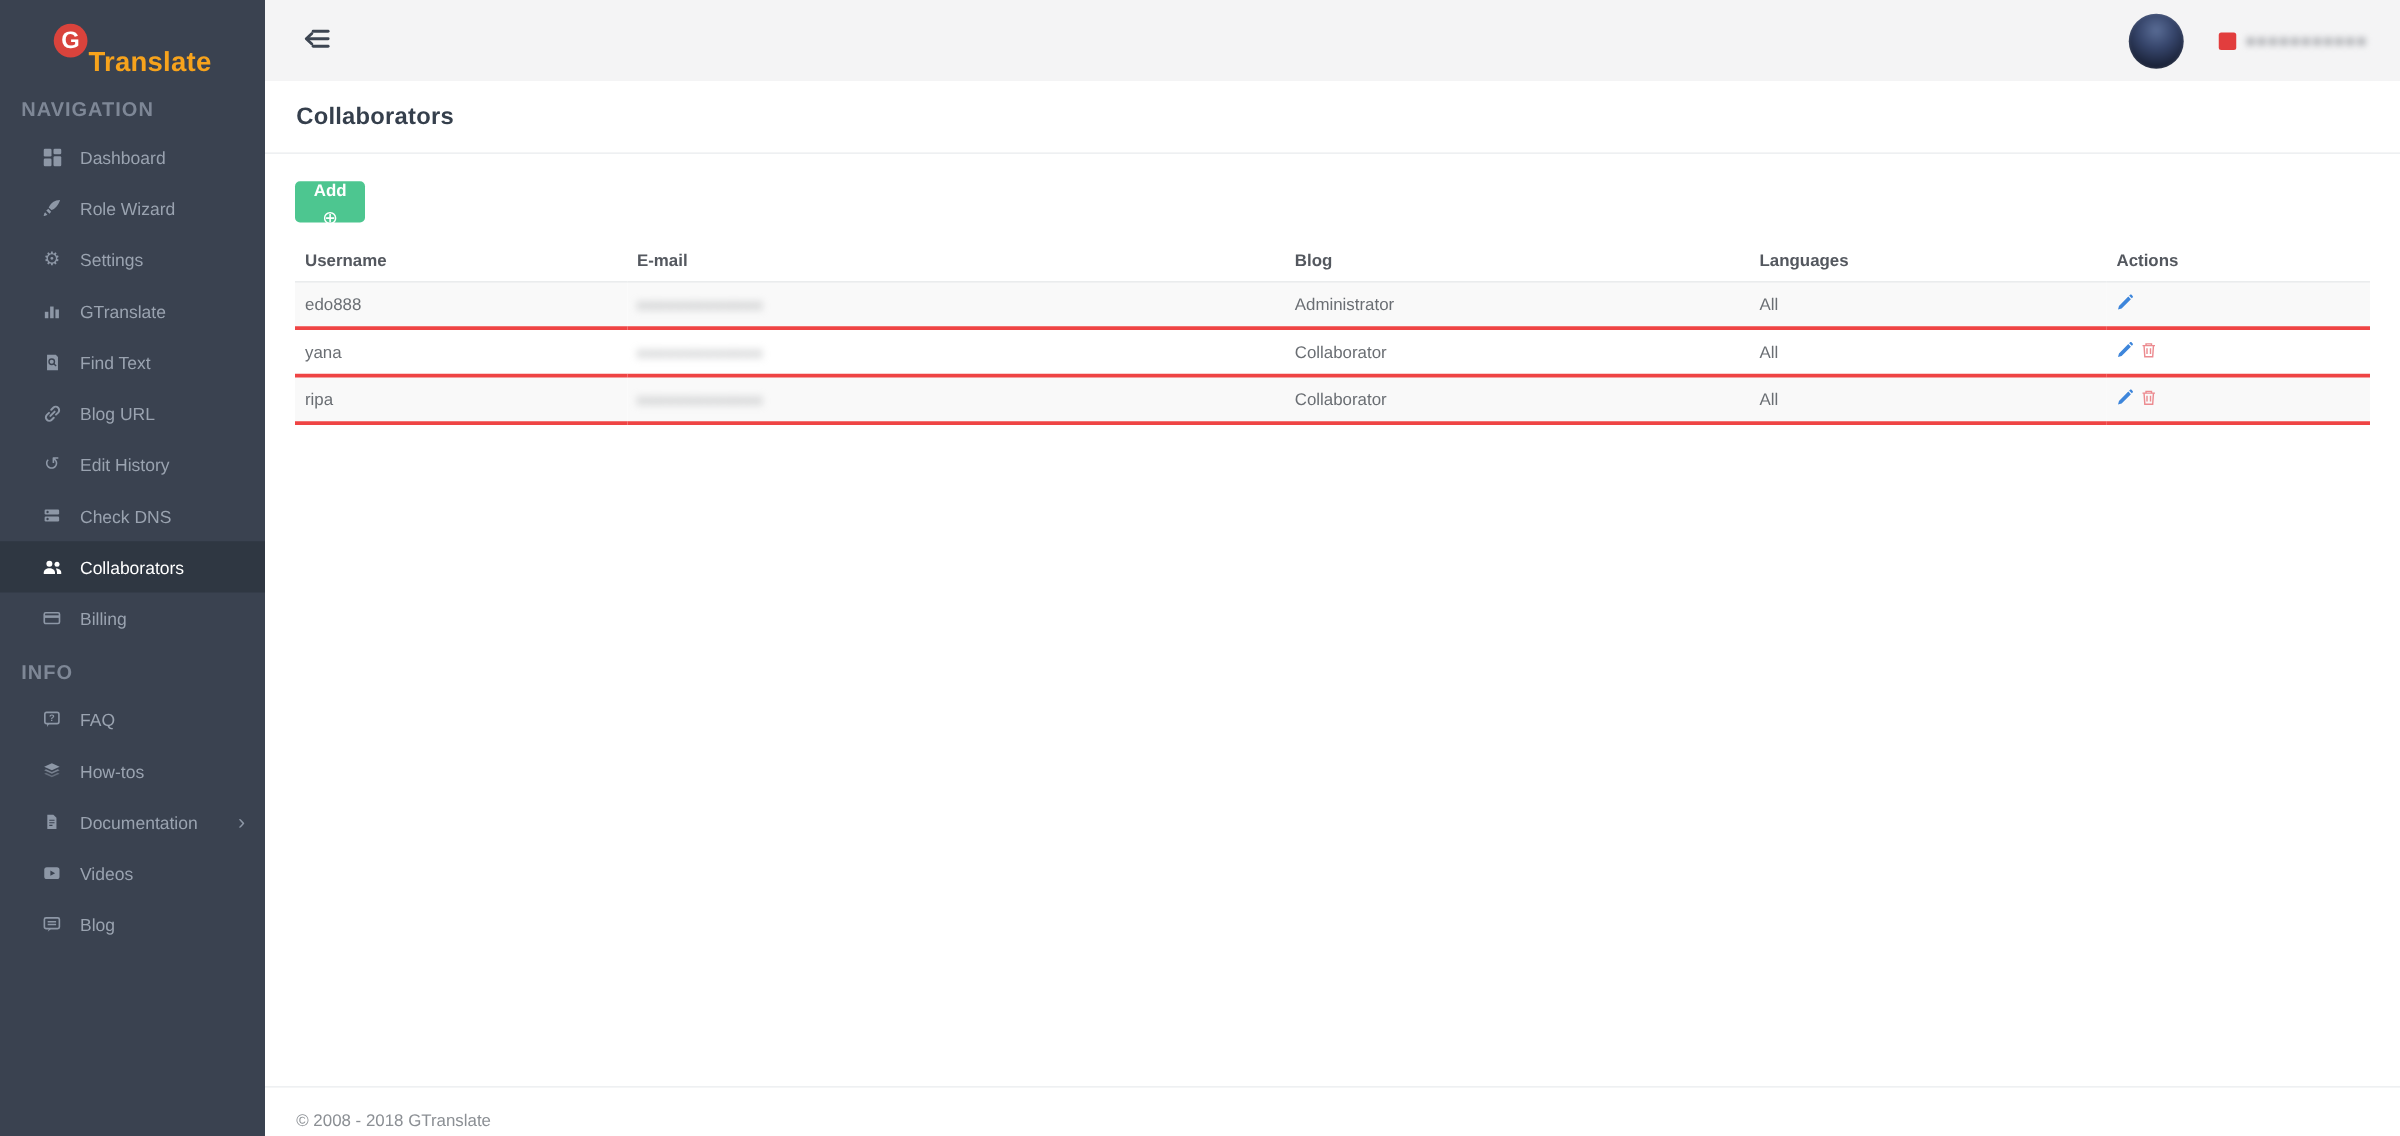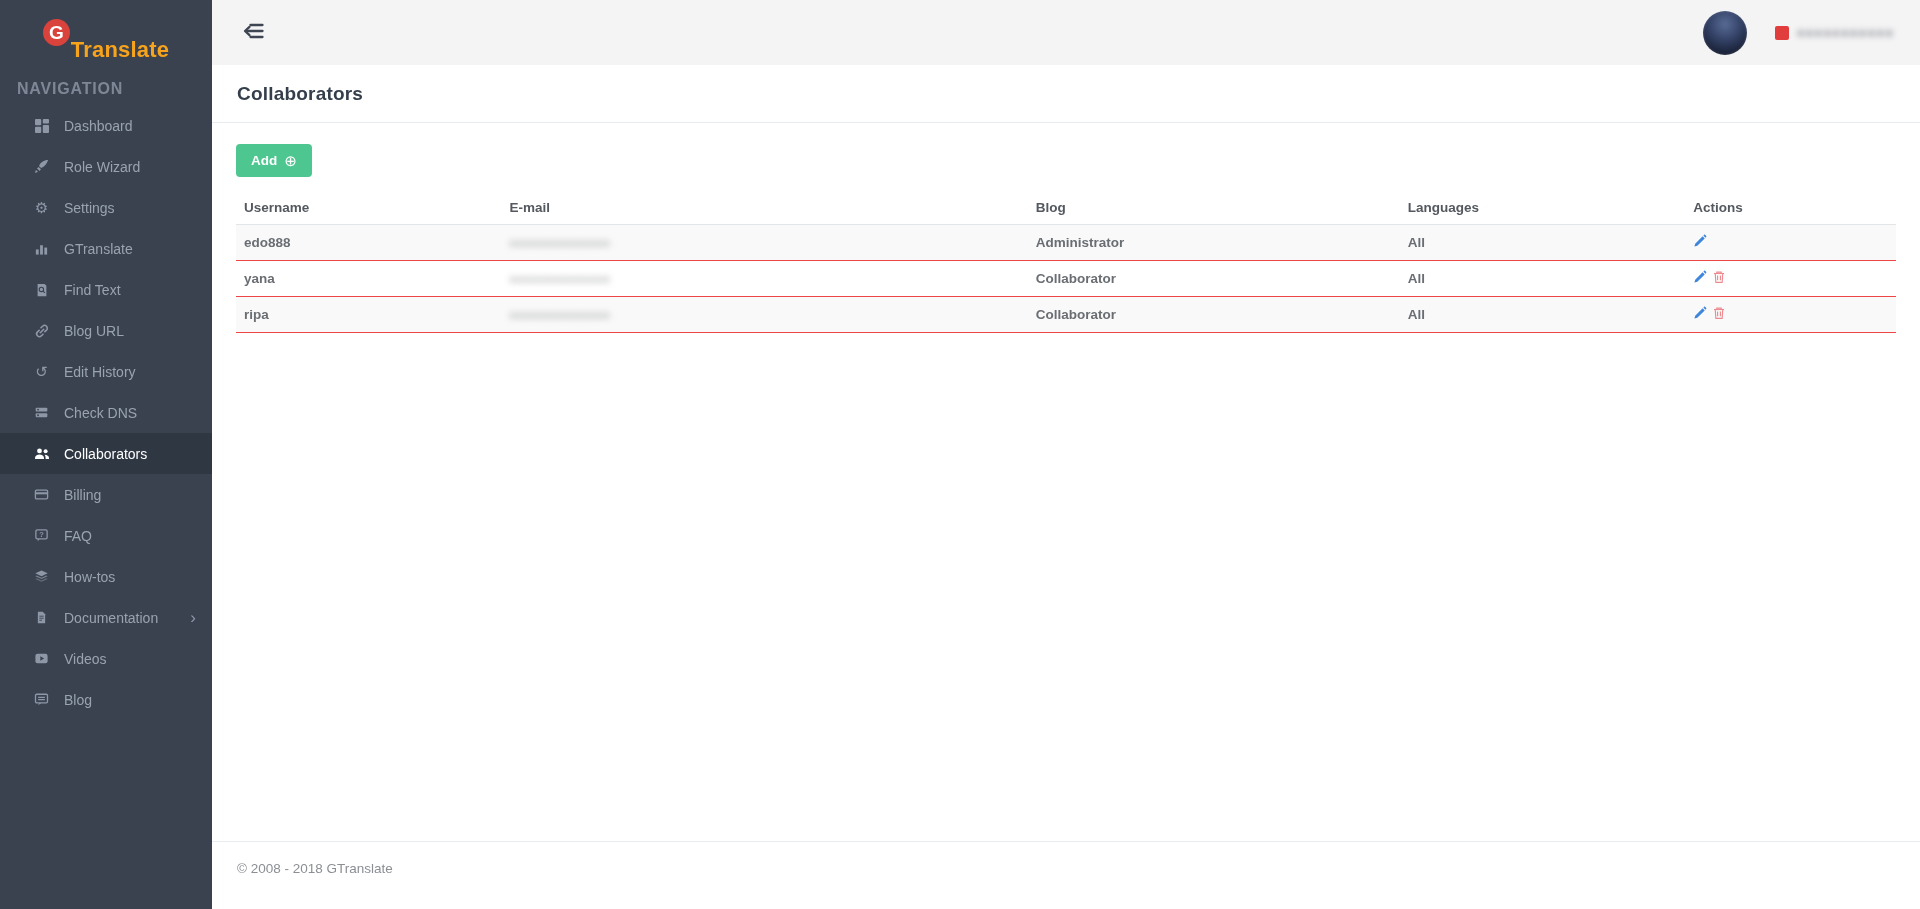--- a/index.html
+++ b/index.html
@@ -30,32 +30,32 @@
      background:radial-gradient(circle at 50% 32%, #5a6d96 0%, #36456b 35%, #1a2238 70%, #0c101c 100%);
      filter:blur(2px);transform:scale(1.12);}
   .flag{width:14px;height:14px;background:#e23d3d;border-radius:2px;margin:0 8px 0 28px;filter:blur(.6px);flex-shrink:0;}
   .domain{font-size:13px;color:#85888e;filter:blur(3px);letter-spacing:1px;cursor:pointer;white-space:nowrap;}
 
   .page-heading{height:57px;display:flex;align-items:center;padding:0 25px;border-bottom:1px solid #e9ecee;background:#fff;flex-shrink:0;}
   .page-heading h1{margin:0;font-size:19px;font-weight:bold;color:#353f4c;letter-spacing:.2px;}
 
   .content{flex:1;padding:21px 24px;overflow:hidden;}
   .btn-add{background:#4dc690;color:#fff;border:none;border-radius:4px;padding:0 15px;height:33px;
-           font-size:13.5px;font-weight:bold;font-family:inherit;display:inline-flex;align-items:center;gap:7px;cursor:pointer;}
+           font-size:13.5px;font-weight:bold;font-family:inherit;display:inline-flex;align-items:center;gap:7px;cursor:pointer;flex-direction:column;}
   .btn-add .add-glyph{font-size:15px;font-weight:normal;line-height:1;}
 
   table{width:100%;border-collapse:collapse;margin-top:15px;font-size:13.5px;color:#6a6e73;table-layout:fixed;}
   th{text-align:left;font-weight:bold;color:#54585f;padding:8px 8px 9px;border-bottom:1px solid #e3e6e8;}
-  td{padding:9px 8px;border-bottom:1px solid #ef4444;font-weight:bold;}
+  td{padding:9px 8px;border-bottom:3px solid #ef4444;}
   tbody tr:nth-child(odd){background:#f9f9f9;}
   .email-blur{filter:blur(3.5px);color:#a9abad;font-size:12px;letter-spacing:.5px;}
   .actions-cell{display:flex;gap:5px;align-items:center;}
   .action-btn{background:none;border:none;padding:0;cursor:pointer;display:flex;align-items:center;}
 
-  .footer{height:68px;box-sizing:border-box;border-top:1px solid #e9ecee;padding:19px 25px 0;
+  .footer{height:40px;box-sizing:border-box;border-top:1px solid #e9ecee;padding:19px 25px 0;
           font-size:13.5px;color:#8b8f94;background:#fff;flex-shrink:0;}
 </style>
 </head>
 <body>
 
 <div class="app">
 
   <aside class="sidebar">
     <div class="logo">
       <span class="logo-g">G</span>
@@ -146,20 +146,21 @@
         </div>
         <div class="nav-item">
           <span class="nav-icon">
             <svg viewBox="0 0 16 16" width="15" height="15">
               <rect x="1.5" y="3.4" width="13" height="9.2" rx="1.2" fill="none" stroke="currentColor" stroke-width="1.4"></rect>
               <rect x="1.5" y="5.6" width="13" height="2.2" fill="currentColor"></rect>
             </svg>
           </span>
           <span>Billing</span>
         </div>
+        <div class="section-label">INFO</div>
         <div class="nav-item">
           <span class="nav-icon">
             <svg viewBox="0 0 16 16" width="15" height="15">
               <rect x="2" y="2" width="12" height="9.6" rx="1.5" fill="none" stroke="currentColor" stroke-width="1.4"></rect>
               <path d="M5.8 11.6l-1.8 2.8v-2.8z" fill="currentColor"></path>
               <text x="8" y="9.6" text-anchor="middle" font-size="8" font-weight="bold" fill="currentColor">?</text>
             </svg>
           </span>
           <span>FAQ</span>
         </div>

